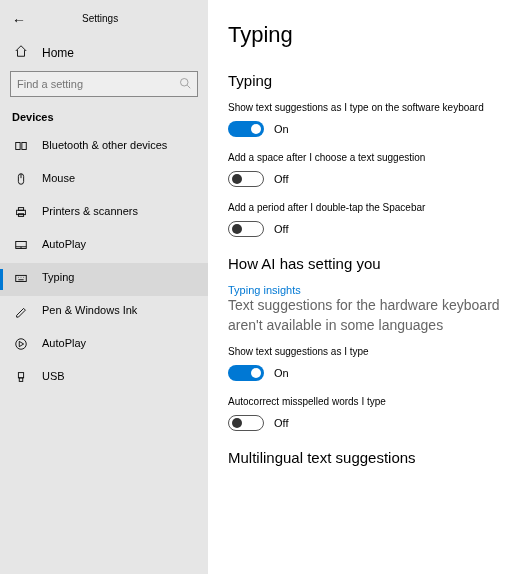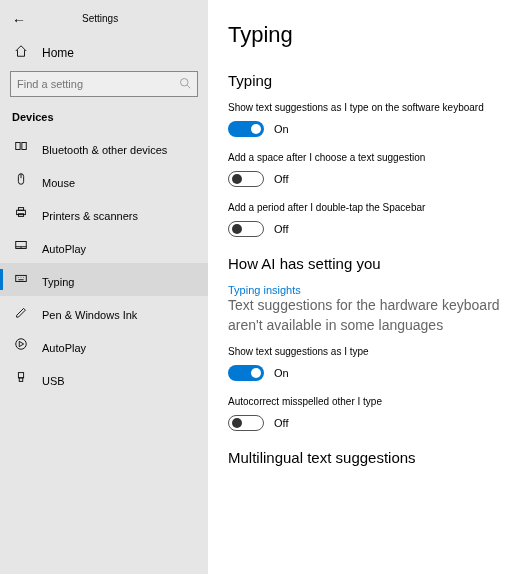--- a/index.html
+++ b/index.html
@@ -7,21 +7,21 @@
   .sidebar { width: 208px; background: #e6e6e6; height: 100%; padding-top: 8px; }
   .top-row { display: flex; align-items: center; padding: 2px 10px 8px 12px; gap: 16px; }
   .back-arrow { font-size: 14px; cursor: pointer; }
   .top-title { font-size: 10px; margin-left: 40px; }
   .home-row { display: flex; align-items: center; padding: 10px 12px 10px 14px; gap: 14px; cursor: pointer; }
   .home-icon svg, .nav-icon svg { width: 14px; height: 14px; }
   .search-wrap { padding: 0 10px; }
   .search-box { display: flex; align-items: center; border: 1px solid #888; background: #eee; height: 26px; padding: 0 6px; }
   .search-box input { flex: 1; border: none; background: transparent; font-size: 11px; outline: none; color: #666; }
   .section-label { font-weight: 700; font-size: 11px; padding: 14px 12px 8px 12px; }
-  .nav-item { display: flex; align-items: flex-end; padding: 8px 12px 8px 14px; gap: 14px; cursor: pointer; position: relative; }
+  .nav-item { display: flex; align-items: flex-start; padding: 8px 12px 8px 14px; gap: 14px; cursor: pointer; position: relative; }
   .nav-item.active::before { content: ""; position: absolute; left: 0; top: 6px; bottom: 6px; width: 3px; background: #0078d4; }
   .nav-item.active { background: #d8d8d8; }
   .nav-item .label { font-size: 11px; }
   .main { flex: 1; padding: 22px 20px 10px 20px; overflow-y: auto; }
   h1.page-title { font-size: 22px; font-weight: 400; margin-bottom: 24px; }
   h2.section { font-size: 15px; font-weight: 400; margin: 18px 0 12px 0; }
   .subtext { font-size: 14px; color: #666; margin-bottom: 10px; line-height: 1.4; }
   .setting { margin-bottom: 14px; }
   .setting .label { font-size: 10px; margin-bottom: 6px; line-height: 1.4; }
   .toggle-row { display: flex; align-items: center; gap: 10px; }
@@ -196,21 +196,21 @@
     <div class="label">Show text suggestions as I type</div>
     <div class="toggle-row">
       <div class="toggle on">
           <div class="knob"></div>
         </div>
       <span class="toggle-state">On</span>
     </div>
   </div>
 
   <div class="setting">
-    <div class="label">Autocorrect misspelled other I type</div>
+    <div class="label">Autocorrect misspelled words I type</div>
     <div class="toggle-row">
       <div class="toggle off">
           <div class="knob"></div>
         </div>
       <span class="toggle-state">Off</span>
     </div>
   </div>
 
   <h2 class="section">Multilingual text suggestions</h2>
 

